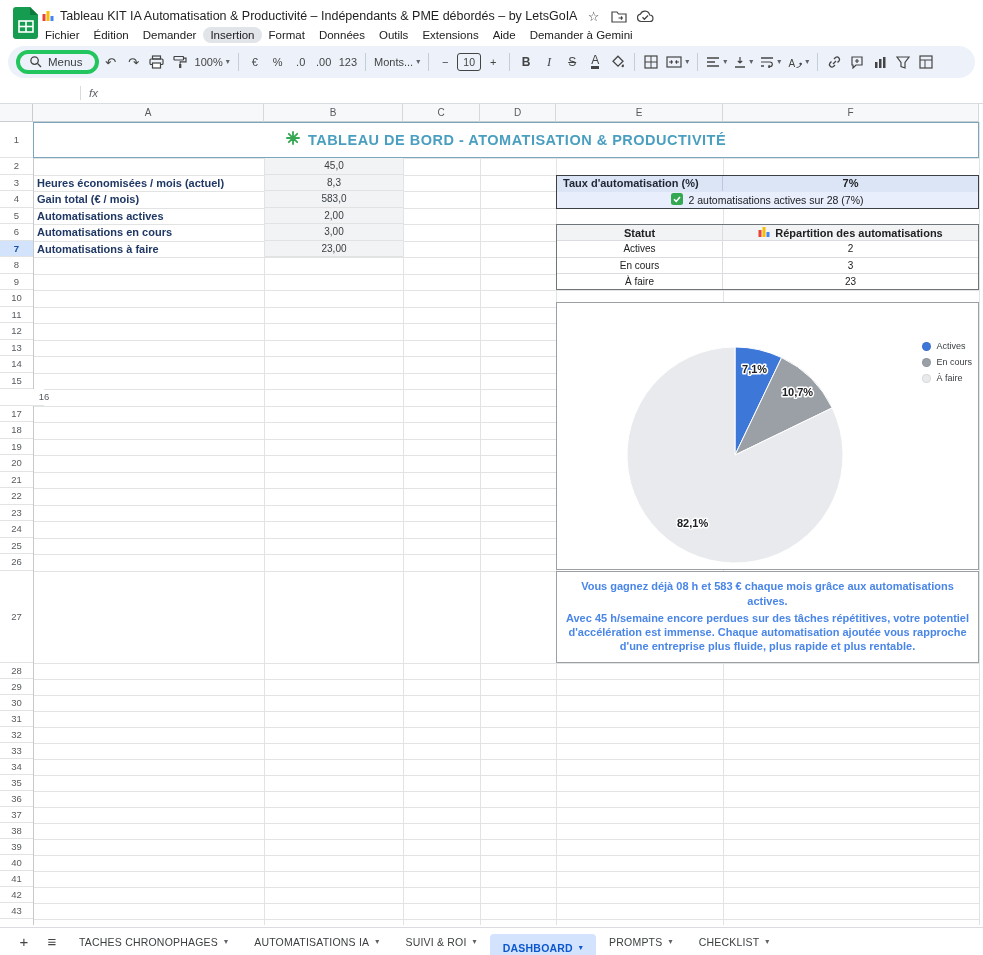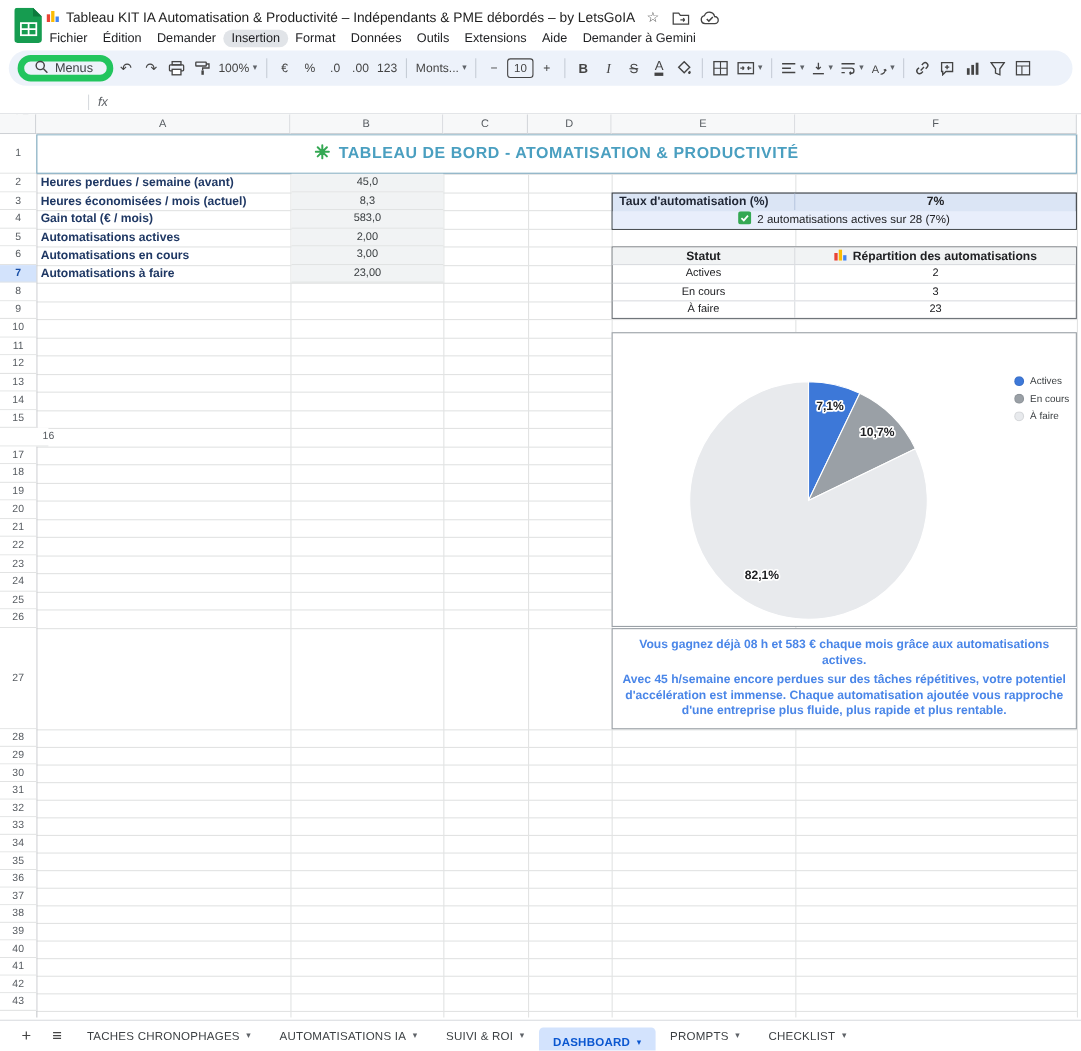--- a/index.html
+++ b/index.html
@@ -16,21 +16,21 @@
   #menu-row{position:absolute;left:38px;top:27px;display:flex;align-items:center;}
   .menu-item{font-size:11.5px;color:#202124;padding:2px 7px;border-radius:9px;white-space:nowrap;}
   .menu-item.active{background:#e1e4e8;}
 
   
   #toolbar{position:absolute;top:46px;left:8px;width:967px;height:32px;background:#edf2fa;
     border-radius:16px;display:flex;align-items:center;padding:0 8px;gap:1px;font-size:11px;color:#444;overflow:hidden;}
   .tb-btn{height:24px;min-width:22px;display:inline-flex;align-items:center;justify-content:center;
     border-radius:4px;gap:3px;padding:0 3px;white-space:nowrap;flex:0 0 auto;}
   .tb-sep{width:1px;height:18px;background:#c6cdd6;margin:0 4px;flex:0 0 auto;}
-  #menus-pill{border:6px solid #22c55e;border-radius:13px;height:24px;display:flex;align-items:center;
+  #menus-pill{border:4px solid #22c55e;border-radius:13px;height:24px;display:flex;align-items:center;
     gap:6px;padding:0 12px 0 9px;font-size:11.5px;color:#3c4043;flex:0 0 auto;}
   .caret{font-size:8px;color:#5f6368;line-height:1;}
   .glyph{font-size:13px;}
   #bold-b{font-weight:bold;font-size:12px;}
   #italic-i{font-style:italic;font-family:"Liberation Serif",serif;font-size:12.5px;}
   #strike-s{text-decoration:line-through;font-size:12px;}
   #textcolor-a{font-size:12px;border-bottom:3px solid #444;line-height:11px;}
   #fontsize-box{width:24px;height:18px;border:1.5px solid #444;border-radius:3px;display:flex;
     align-items:center;justify-content:center;font-size:10.5px;}
 
@@ -422,21 +422,20 @@
       <div class="cell" id="title-cell">
         <span>
           <svg width="14" height="14" viewBox="0 0 14 14">
               <path d="M7 1v12M1 7h12M2.8 2.8l8.4 8.4M11.2 2.8L2.8 11.2" stroke="#34a853" stroke-width="1.8" stroke-linecap="round"></path>
               <circle cx="7" cy="7" r="1.6" fill="#34a853"></circle>
             </svg>
         </span>
         <span id="title-text">TABLEAU DE BORD - ATOMATISATION &amp; PRODUCTIVITÉ</span>
       </div>
 
-      <div class="m-label" style="top:36px">Heures perdues / semaine (avant)</div>
       <div class="m-value" style="top:36px">45,0</div>
       <div class="m-label" style="top:52.5px">Heures économisées / mois (actuel)</div>
       <div class="m-value" style="top:52.5px">8,3</div>
       <div class="m-label" style="top:69px">Gain total (€ / mois)</div>
       <div class="m-value" style="top:69px">583,0</div>
       <div class="m-label" style="top:85.5px">Automatisations actives</div>
       <div class="m-value" style="top:85.5px">2,00</div>
       <div class="m-label" style="top:102px">Automatisations en cours</div>
       <div class="m-value" style="top:102px">3,00</div>
       <div class="m-label" style="top:118.5px">Automatisations à faire</div>

